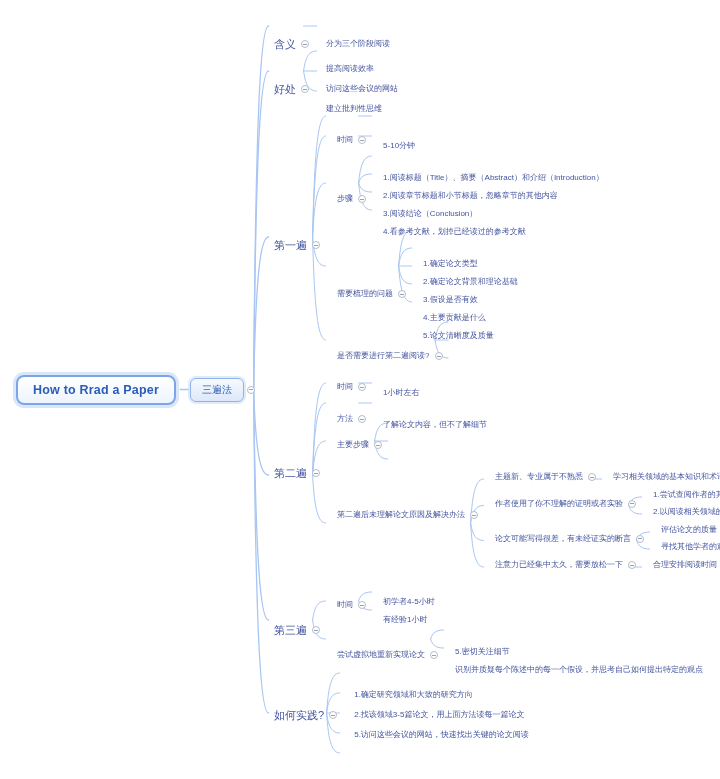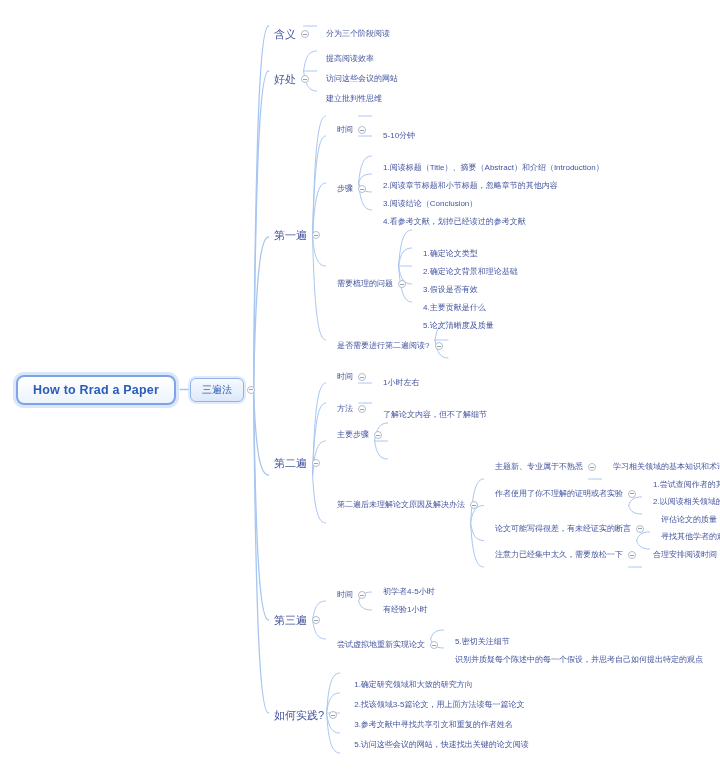--- a/index.html
+++ b/index.html
@@ -314,23 +314,20 @@
                 <div class="node node-plain">如何实践?</div>
                 <span class="handle"></span>
                 <div class="children cdepth2">
                   <div class="branch depth3">
                     <div class="node node-plain">1.确定研究领域和大致的研究方向</div>
                   </div>
                   <div class="branch depth3">
                     <div class="node node-plain">2.找该领域3-5篇论文，用上面方法读每一篇论文</div>
                   </div>
                   <div class="branch depth3">
-                    <div class="node node-plain">3.参考文献中寻找共享引文和重复的作者姓名</div>
-                  </div>
-                  <div class="branch depth3">
                     <div class="node node-plain">5.访问这些会议的网站，快速找出关键的论文阅读</div>
                   </div>
                 </div>
               </div>
             </div>
           </div>
         </div>
       </div>
     </div>
 </div>

